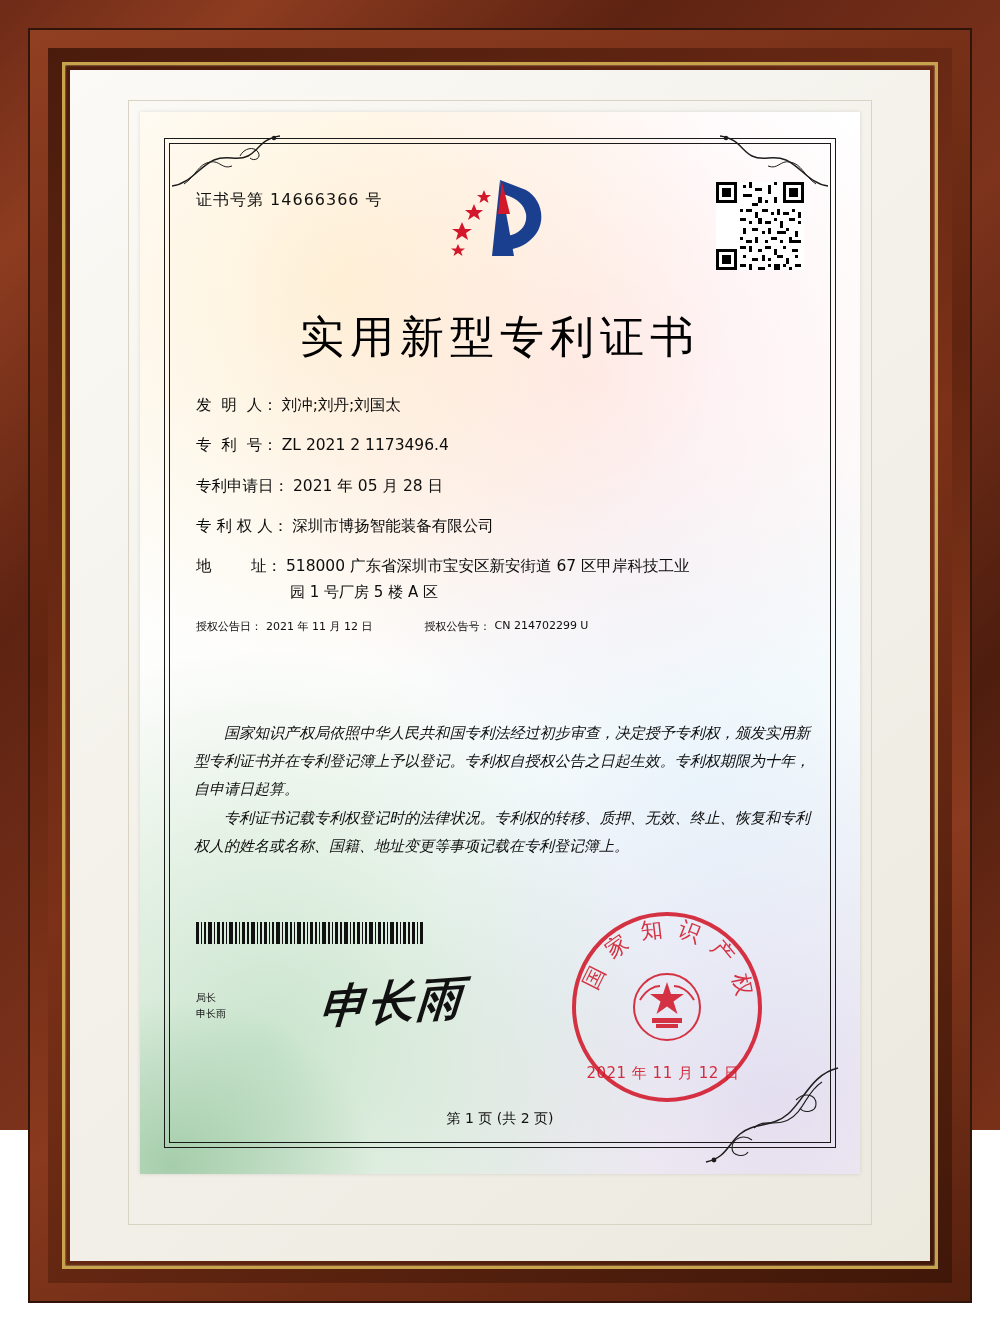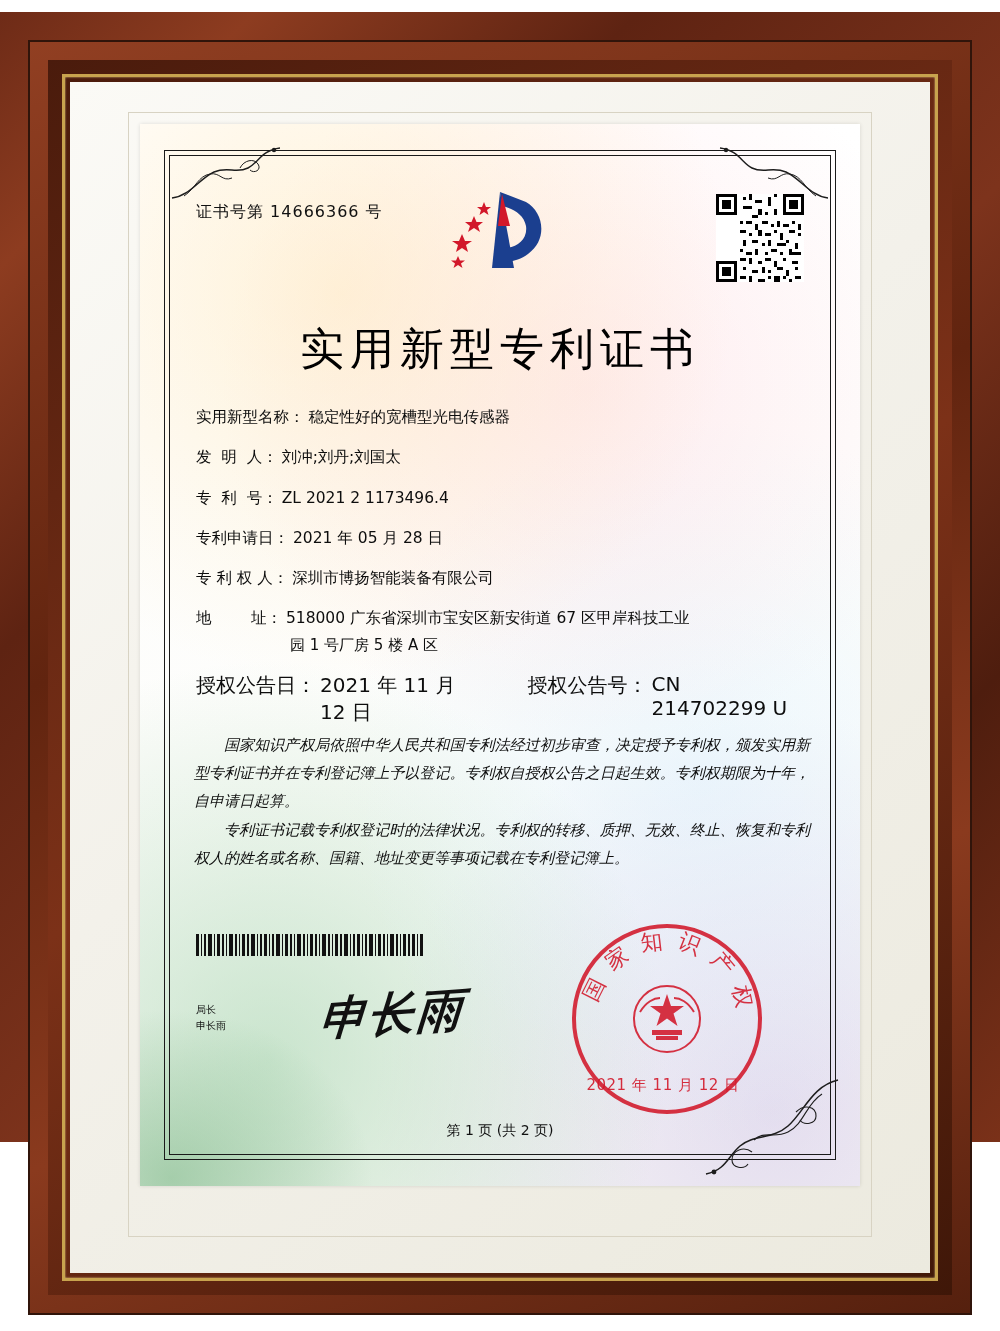--- a/index.html
+++ b/index.html
@@ -5,21 +5,21 @@
   html,body{margin:0;padding:0;}
   body{
     width:1000px;height:1331px;
     font-family:"DejaVu Sans","Liberation Sans",sans-serif;
     background:#ffffff;
     overflow:hidden;
   }
 
   
   .frame-outer{
-    position:absolute;left:0;top:12px;width:1000px;height:1130px;
+    position:absolute;left:0;top:0;width:1000px;height:1130px;
     background:
       linear-gradient(135deg,#6e2b17 0%,#8d3c20 12%,#5e2312 30%,#7d331c 55%,#4e1d0e 78%,#7a3119 100%);
     box-sizing:border-box;
   }
   .frame-bevel{
     position:absolute;left:28px;top:28px;width:944px;height:1275px;
     border:2px solid #30140a;
     background:linear-gradient(160deg,#913f22 0%,#61240f 40%,#8a3a1e 70%,#55200e 100%);
     box-sizing:border-box;
   }
@@ -91,21 +91,21 @@
     text-align:center;
     font-size:44px;font-weight:normal;letter-spacing:6px;color:#000;
     font-family:"DejaVu Sans","Liberation Sans",sans-serif;
   }
 
   
   .fields{position:absolute;left:56px;top:282px;width:600px;}
   .row{display:flex;align-items:flex-start;margin-bottom:17px;font-size:15.5px;color:#0d0d0d;line-height:1.5;}
   .lbl{white-space:pre;flex:0 0 auto;}
   .val{margin-left:4px;}
-  .row-inline{display:flex;align-items:flex-start;font-size:20px;color:#0d0d0d;margin-bottom:17px;}
+  .row-inline{display:flex;align-items:flex-start;font-size:11px;color:#0d0d0d;margin-bottom:17px;}
   .inline-gap{width:52px;}
   .addr-second{margin-left:94px;margin-top:-12px;margin-bottom:17px;font-size:15px;color:#0d0d0d;}
 
   
   .paras{position:absolute;left:54px;top:608px;width:616px;font-size:15px;color:#0d0d0d;line-height:1.85;text-align:justify;font-style:italic;}
   .paras p{margin:0 0 2px 0;text-indent:2em;}
 
   
   .barcode{position:absolute;left:56px;top:810px;width:228px;height:22px;}
 
@@ -283,24 +283,20 @@
           <rect x="26" y="27" width="2" height="1"></rect>
         <rect x="22" y="16" width="1" height="1"></rect>
           <rect x="25" y="19" width="1" height="1"></rect>
       </g>
     </svg>
 
     <div class="main-title">实用新型专利证书</div>
 
     <div class="fields">
       <div class="row">
-        <span class="lbl">实用新型名称：</span>
-        <span class="val">稳定性好的宽槽型光电传感器</span>
-      </div>
-      <div class="row">
         <span class="lbl">发  明  人：</span>
         <span class="val">刘冲;刘丹;刘国太</span>
       </div>
       <div class="row">
         <span class="lbl">专  利  号：</span>
         <span class="val">ZL 2021 2 1173496.4</span>
       </div>
       <div class="row">
         <span class="lbl">专利申请日：</span>
         <span class="val">2021 年 05 月 28 日</span>

